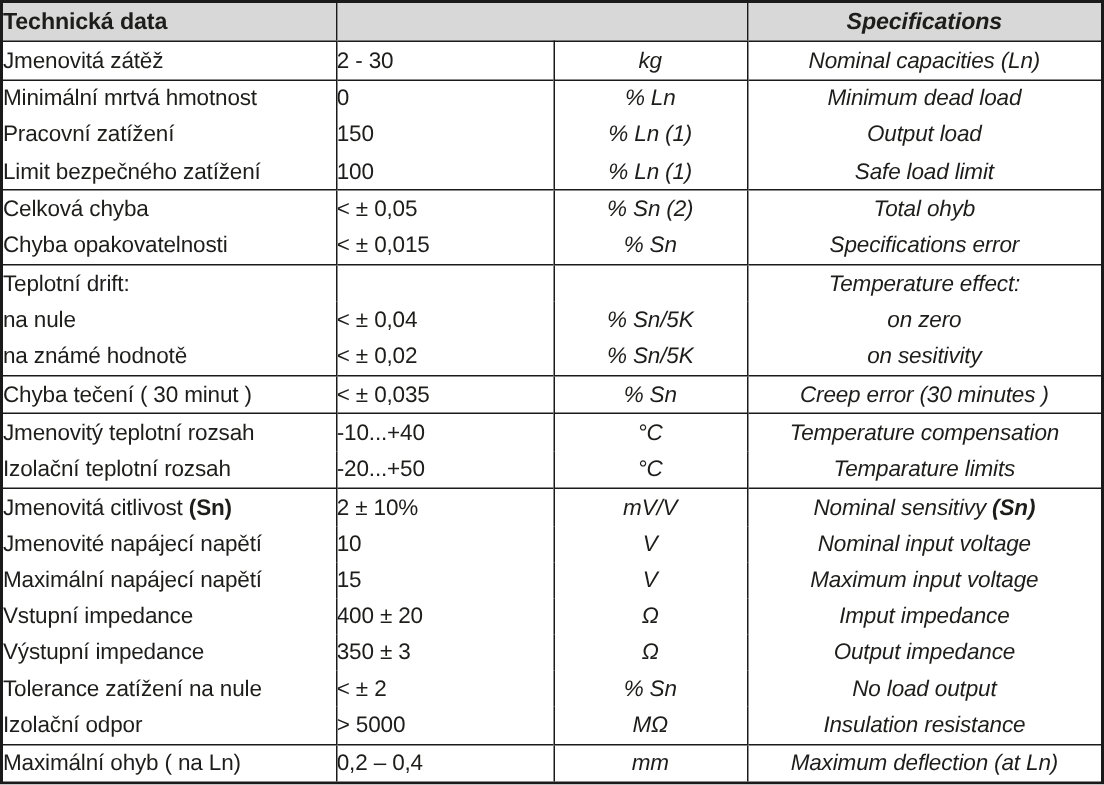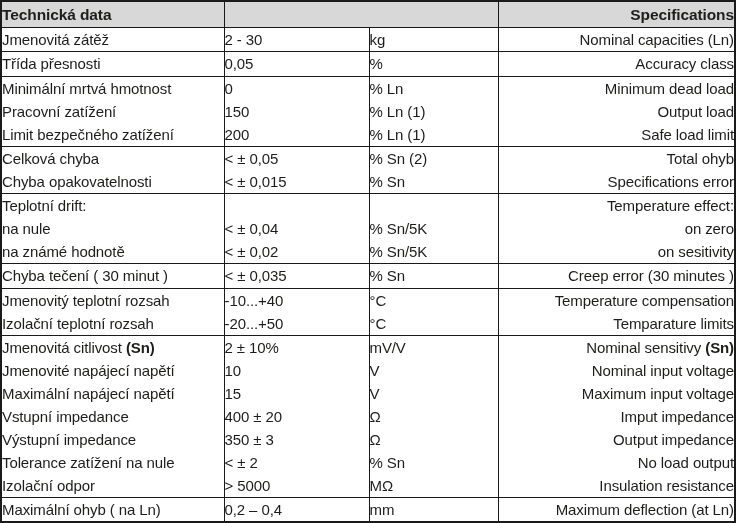--- a/index.html
+++ b/index.html
@@ -32,22 +32,22 @@
     letter-spacing: -0.1px;
     color: #1d1d1b;
     padding: 0;
     vertical-align: middle;
     white-space: nowrap;
     overflow: hidden;
   }
   
   td.c1 { text-align: left;  padding-left: 6px; }
   td.c2 { border-left: 1.5px solid #1a1a1a; }
-  td.c3 { text-align: left; border-left: 1.5px solid #1a1a1a; }
-  td.c4 { text-align: right;  padding-left: 22px; border-left: 1.5px solid #1a1a1a; }
+  td.c3 { text-align: center; border-left: 1.5px solid #1a1a1a; font-style: italic; }
+  td.c4 { text-align: center;  padding-left: 22px; border-left: 1.5px solid #1a1a1a; font-style: italic; }
   
   thead td.hdr {
     background: #d8d8d8;
     font-weight: 700;
     font-size: 15.5px;
     height: 25px;
     border-bottom: 1.5px solid #1a1a1a;
   }
   
   tbody tr.rule > td { border-top: 1.5px solid #1a1a1a; }
@@ -77,40 +77,34 @@
         </tr>
       </thead>
       <tbody id="rows">
           <tr class="rule">
             <td class="c1"><span>Jmenovitá zátěž</span></td>
             <td class="c2"><span>2 - 30</span></td>
             <td class="c3"><span>kg</span></td>
             <td class="c4"><span>Nominal capacities (Ln)</span></td>
           </tr>
           <tr class="rule">
-            <td class="c1"><span>Třída přesnosti</span></td>
-            <td class="c2"><span>0,05</span></td>
-            <td class="c3"><span>%</span></td>
-            <td class="c4"><span>Accuracy class</span></td>
-          </tr>
-          <tr class="rule">
             <td class="c1"><span>Minimální mrtvá hmotnost</span></td>
             <td class="c2"><span>0</span></td>
             <td class="c3"><span>% Ln</span></td>
             <td class="c4"><span>Minimum dead load</span></td>
           </tr>
           <tr>
             <td class="c1"><span>Pracovní zatížení</span></td>
             <td class="c2"><span>150</span></td>
             <td class="c3"><span>% Ln (1)</span></td>
             <td class="c4"><span>Output load</span></td>
           </tr>
           <tr>
             <td class="c1"><span>Limit bezpečného zatížení</span></td>
-            <td class="c2"><span>200</span></td>
+            <td class="c2"><span>100</span></td>
             <td class="c3"><span>% Ln (1)</span></td>
             <td class="c4"><span>Safe load limit</span></td>
           </tr>
           <tr class="rule">
             <td class="c1"><span>Celková chyba</span></td>
             <td class="c2"><span>&lt; ± 0,05</span></td>
             <td class="c3"><span>% Sn (2)</span></td>
             <td class="c4"><span>Total ohyb</span></td>
           </tr>
           <tr>

